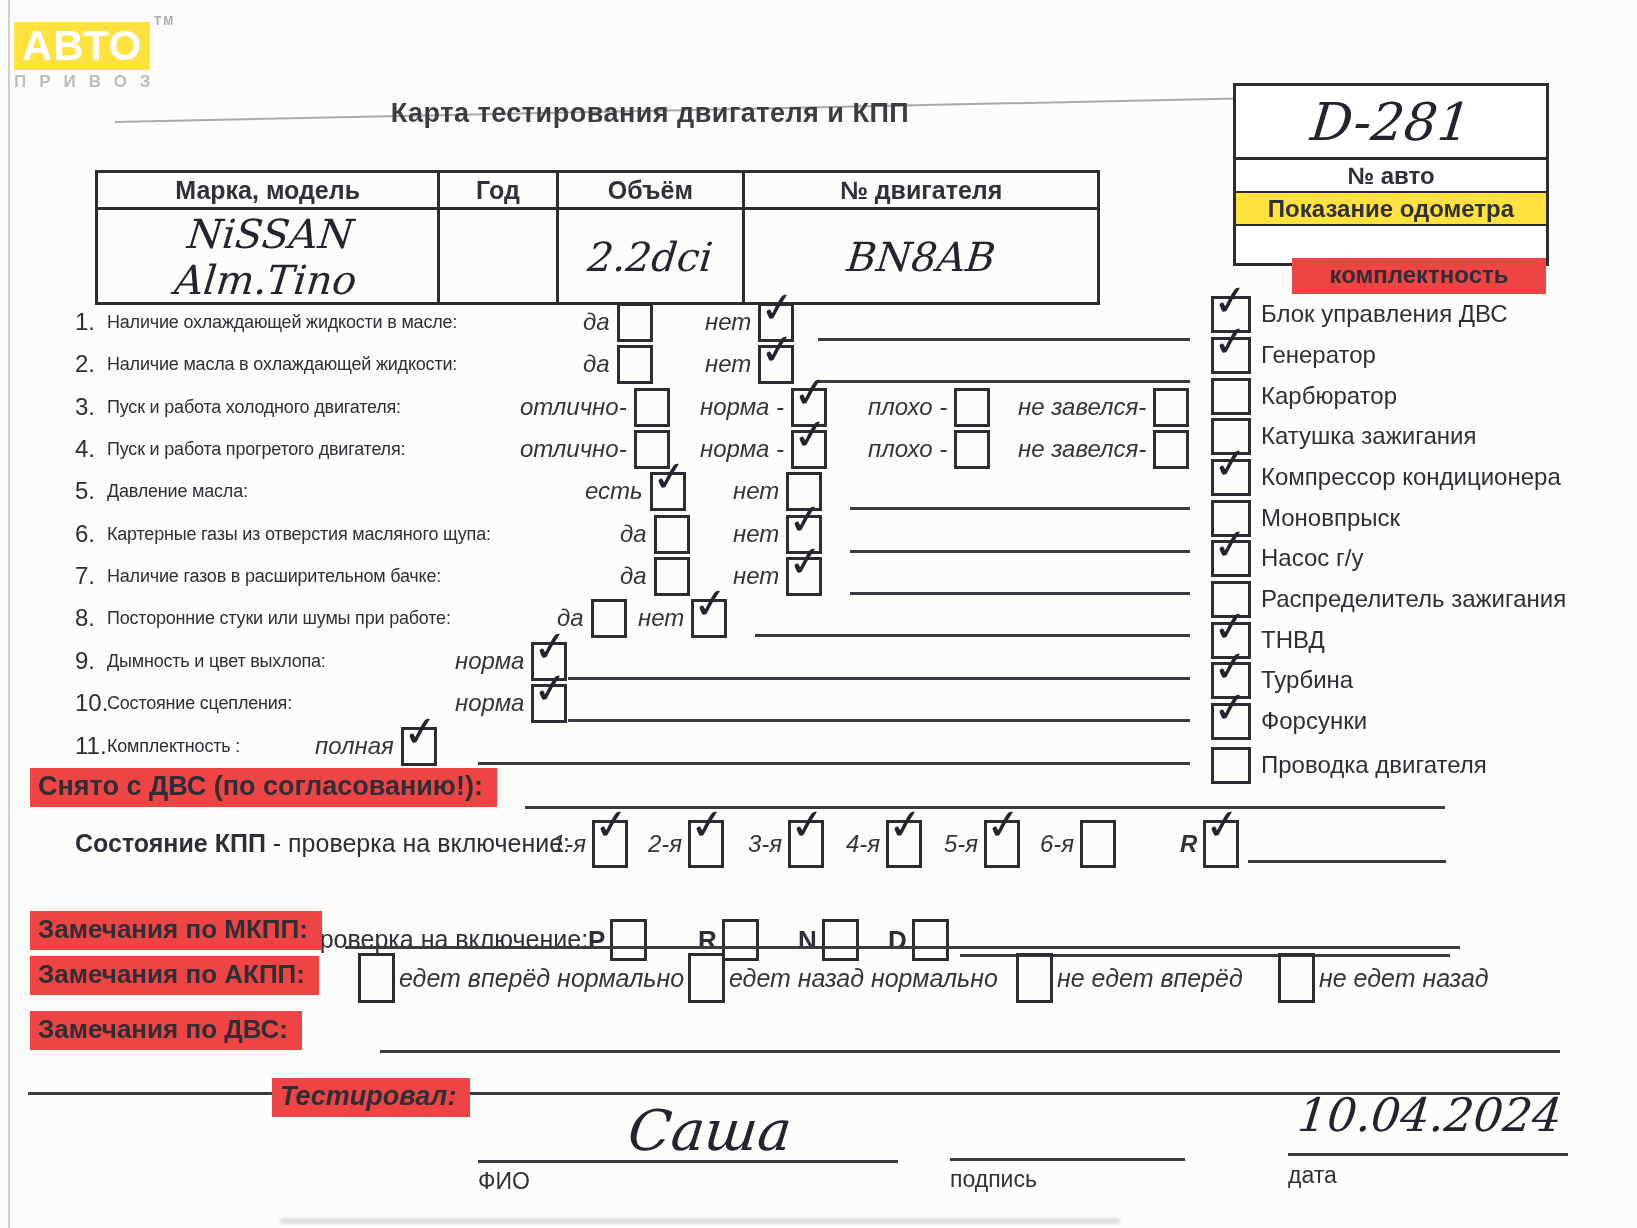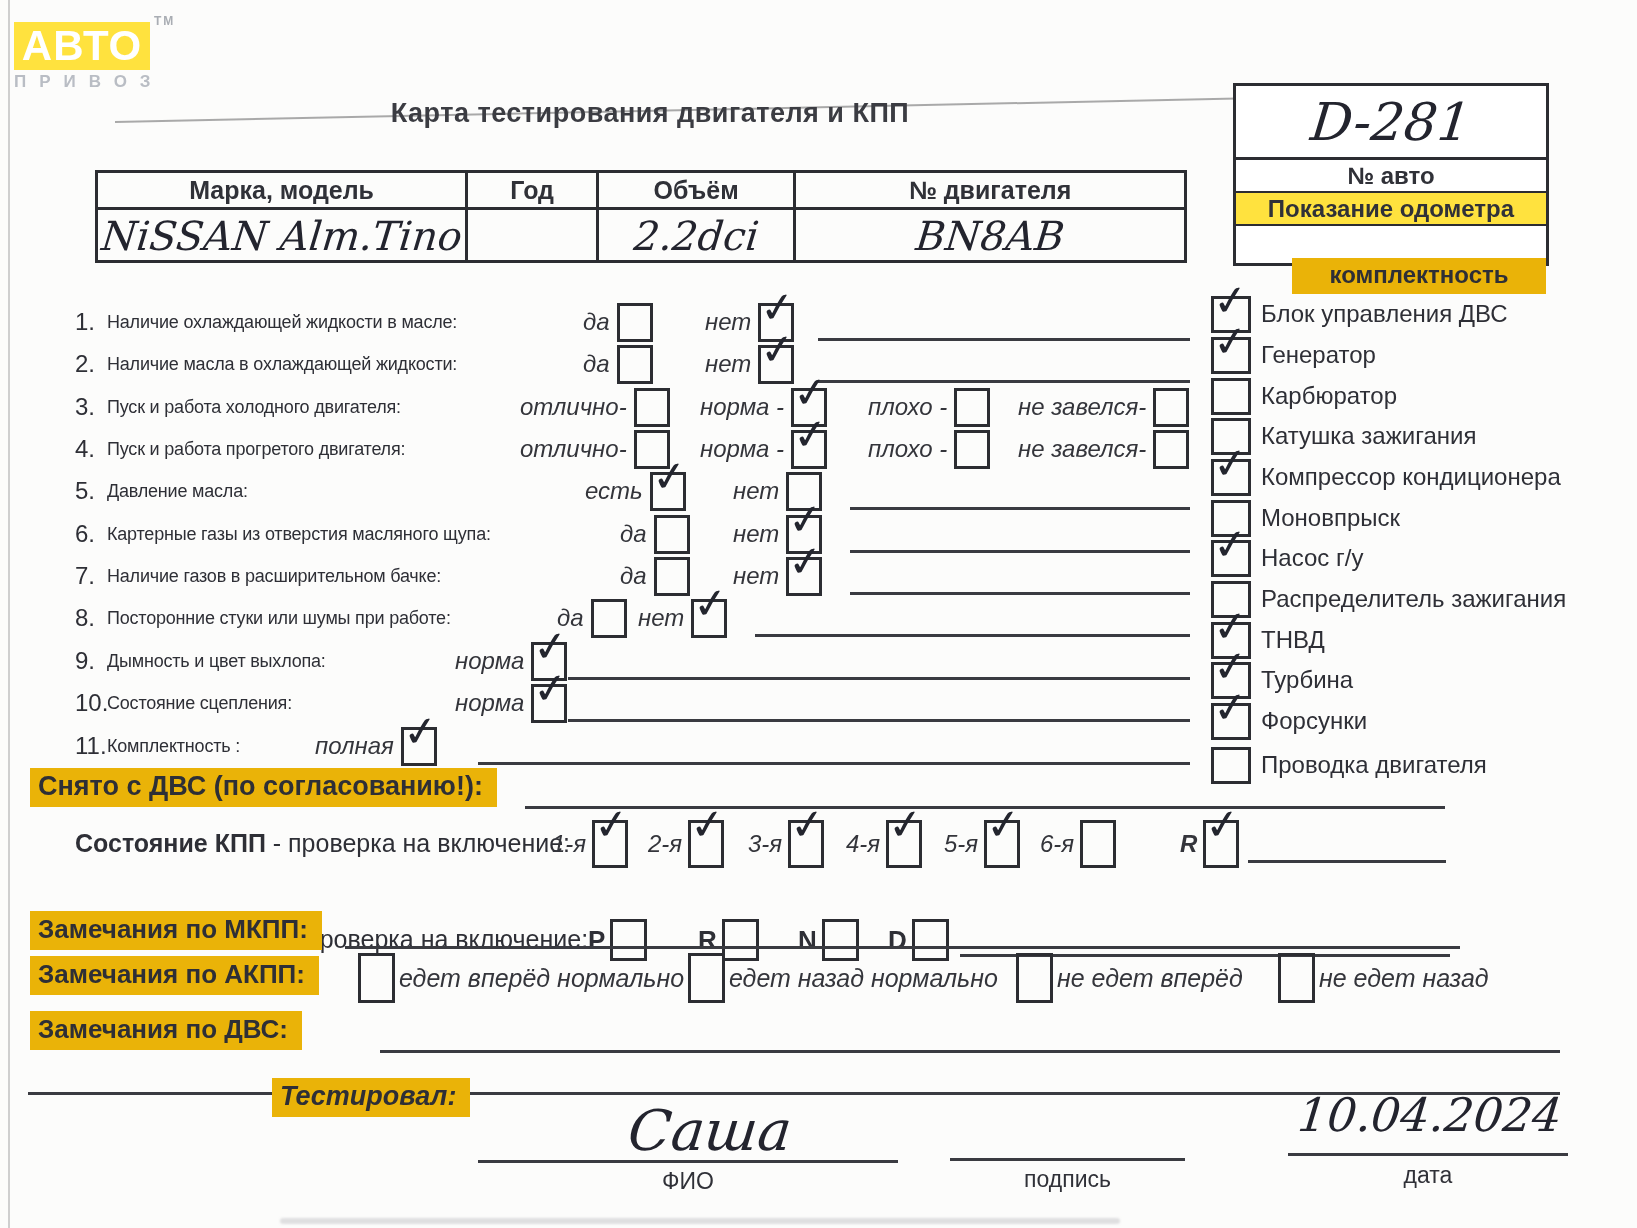--- a/index.html
+++ b/index.html
@@ -23,30 +23,30 @@
          font-weight:bold;color:#3b3c42;letter-spacing:.5px;}
   
   .carbox{position:absolute;left:1233px;top:83px;width:310px;height:177px;border:3px solid #2c2d32;background:#fff;}
   .carbox-value{height:71px;display:flex;align-items:center;justify-content:center;font-size:52px;}
   .carbox-label{height:31px;border-top:3px solid #2c2d32;display:flex;align-items:center;justify-content:center;
                 font-weight:bold;font-size:24px;}
   .carbox-odo{height:31px;border-top:2px solid #2c2d32;background:#ffe23e;display:flex;align-items:center;
               justify-content:center;font-weight:bold;font-size:24px;}
   .carbox-odo-value{height:33px;border-top:2px solid #2c2d32;}
   
-  .vtable{position:absolute;left:95px;top:170px;width:1092px;border-collapse:collapse;}
+  .vtable{position:absolute;left:95px;top:170px;width:1005px;border-collapse:collapse;}
   .vtable th,.vtable td{border:3px solid #2c2d32;padding:0;}
   .vtable th{height:34px;font-size:25px;font-weight:bold;text-align:center;color:#303138;}
   .vtable td{height:50px;text-align:center;}
   .c1{width:372px;} .c2{width:130px;} .c3{width:196px;} .c4{width:394px;}
   
   .hw{font-family:"DejaVu Serif",serif;font-style:italic;color:#23242e;transform:skewX(-6deg);}
   .vt-val{font-size:40px;}
   
-  .ylabel{position:absolute;background:#eab308;font-weight:bold;color:#2e2f36;
+  .ylabel{position:absolute;background:#ef4444;font-weight:bold;color:#2e2f36;
           padding:3px 14px 5px 8px;white-space:nowrap;}
   .eq-title{left:1292px;top:258px;width:234px;text-align:center;font-size:24px;padding:3px 10px 5px;}
   
   .cb{position:relative;display:inline-block;width:30px;height:33px;border:3px solid #2c2d32;
       background:transparent;flex:none;}
   .cb .mark{display:none;position:absolute;left:-1px;top:-19px;font-size:42px;line-height:1;font-weight:bold;
             color:#23252e;transform:rotate(-6deg);font-family:"DejaVu Sans",sans-serif;}
   .cb.on .mark{display:block;}
   .eqcb{width:34px;height:31px;}
   .gcb{width:30px;height:42px;}
@@ -69,21 +69,21 @@
   .slabel b{font-weight:bold;}
   .gear{position:absolute;top:2px;display:flex;align-items:center;gap:6px;height:44px;}
   .glabel{font-style:italic;font-size:24px;color:#34353b;}
   .pos{position:absolute;top:4px;display:flex;align-items:center;gap:5px;height:40px;}
   .plabel{font-weight:bold;font-size:26px;color:#2e2f36;}
   .rmopt{position:absolute;display:flex;align-items:flex-center;gap:4px;height:46px;align-items:center;}
   .rmlabel{font-style:italic;font-size:25px;color:#34353b;white-space:nowrap;}
   
   .sig{position:absolute;left:560px;top:1098px;width:300px;text-align:center;font-size:56px;}
   .datehw{position:absolute;left:1285px;top:1088px;width:290px;text-align:center;font-size:46px;}
-  .caption{position:absolute;font-size:23px;color:#303138;text-align:center;}
+  .caption{position:absolute;font-size:23px;color:#303138;}
 </style>
 </head>
 <body>
 
 <div class="page">
 
   <div class="edge-line"></div>
   <div class="diag-line"></div>
   <div class="bottom-smudge"></div>
 

